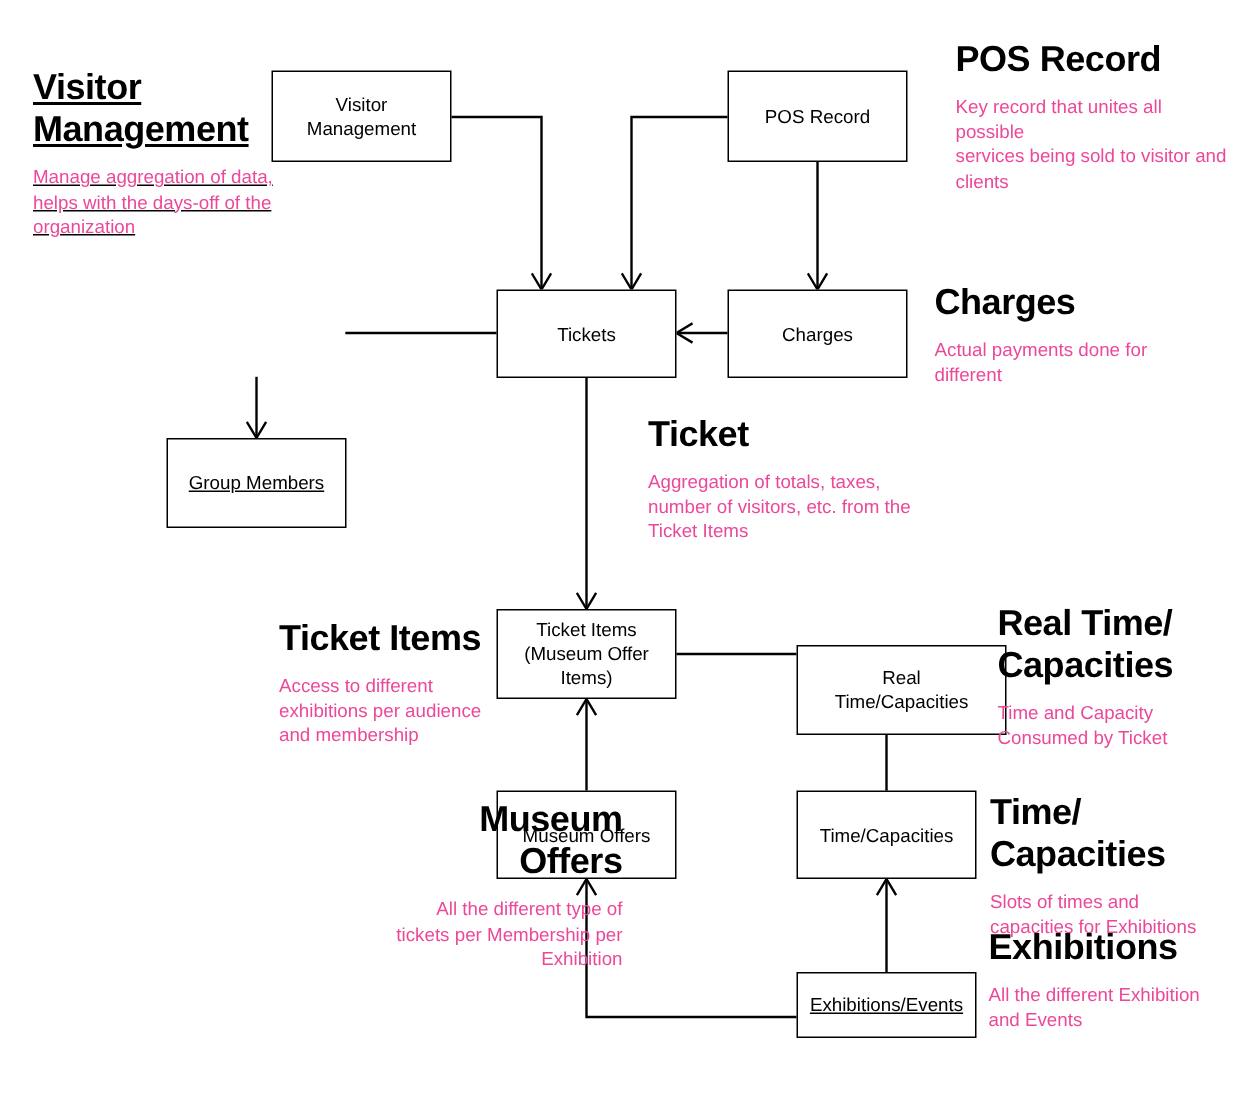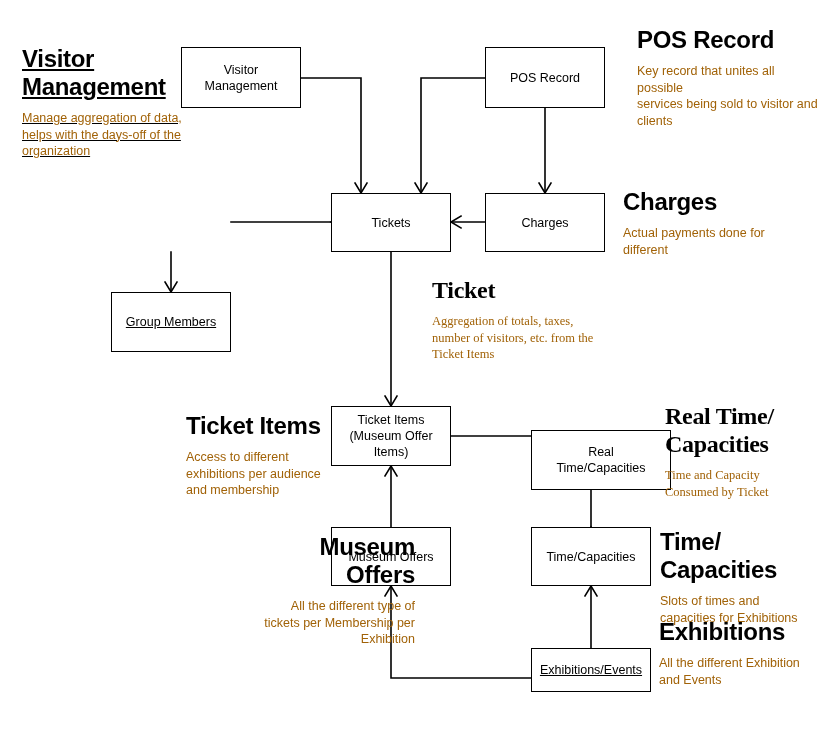--- a/index.html
+++ b/index.html
@@ -47,21 +47,21 @@
     font-size: 24px;
     font-weight: bold;
     line-height: 28px;
     letter-spacing: -0.3px;
     color: #000000;
     white-space: pre-line;
   }
   .annot-desc {
     font-size: 12.5px;
     line-height: 16.5px;
-    color: #a16207;
+    color: #ec4899;
     margin-top: 9px;
     white-space: pre-line;
   }
 </style>
 </head>
 <body>
 
 <div id="canvas">
 
   <svg id="wires" viewBox="0 0 823 745" xmlns="http://www.w3.org/2000/svg">
@@ -187,35 +187,35 @@
 services being sold to visitor and
 clients</div>
   </div>
 
   <div class="annot" style="left:623px; top:188px; width:190px;">
     <div class="annot-title">Charges</div>
     <div class="annot-desc">Actual payments done for
 different</div>
   </div>
 
-  <div class="annot" style="left:432px; top:276px; width:200px;font-family:Liberation Serif, serif;">
+  <div class="annot" style="left:432px; top:276px; width:200px;">
     <div class="annot-title">Ticket</div>
     <div class="annot-desc">Aggregation of totals, taxes,
 number of visitors, etc. from the
 Ticket Items</div>
   </div>
 
   <div class="annot" style="left:186px; top:412px; width:148px;">
     <div class="annot-title">Ticket Items</div>
     <div class="annot-desc">Access to different
 exhibitions per audience
 and membership</div>
   </div>
 
-  <div class="annot" style="left:665px; top:402px; width:158px;font-family:Liberation Serif, serif;">
+  <div class="annot" style="left:665px; top:402px; width:158px;">
     <div class="annot-title">Real Time/
 Capacities</div>
     <div class="annot-desc">Time and Capacity
 Consumed by Ticket</div>
   </div>
 
   <div class="annot" style="left:225px; top:533px; width:190px;text-align:right;">
     <div class="annot-title">Museum
 Offers</div>
     <div class="annot-desc">All the different type of

